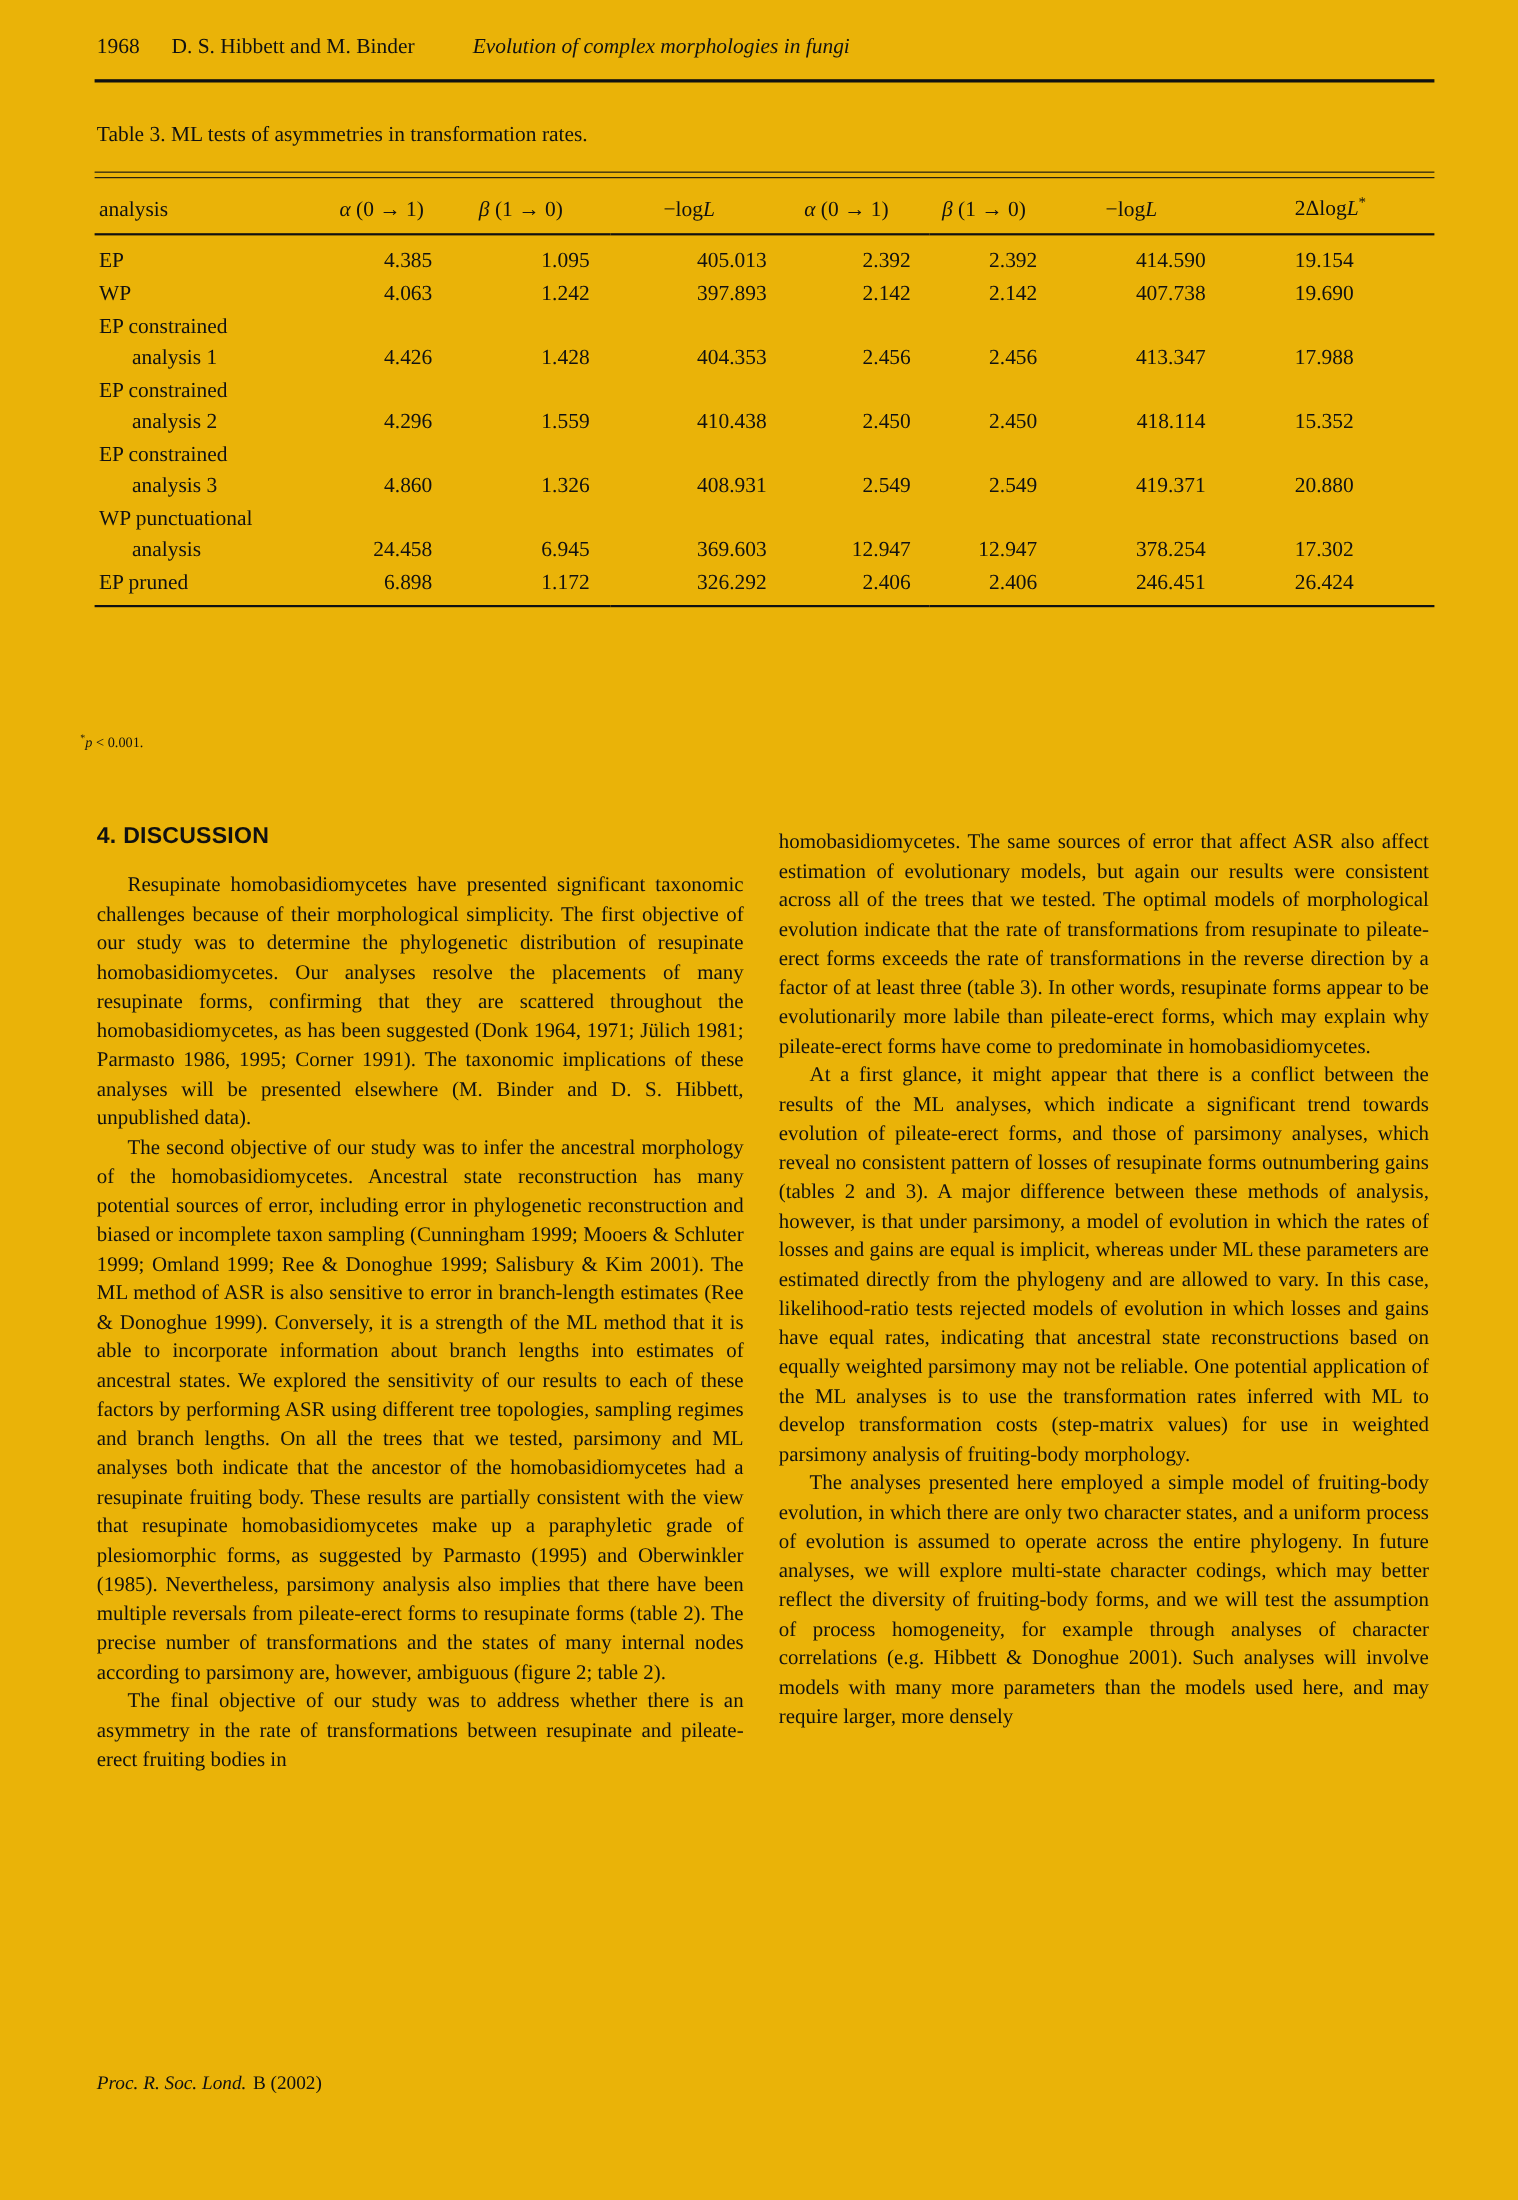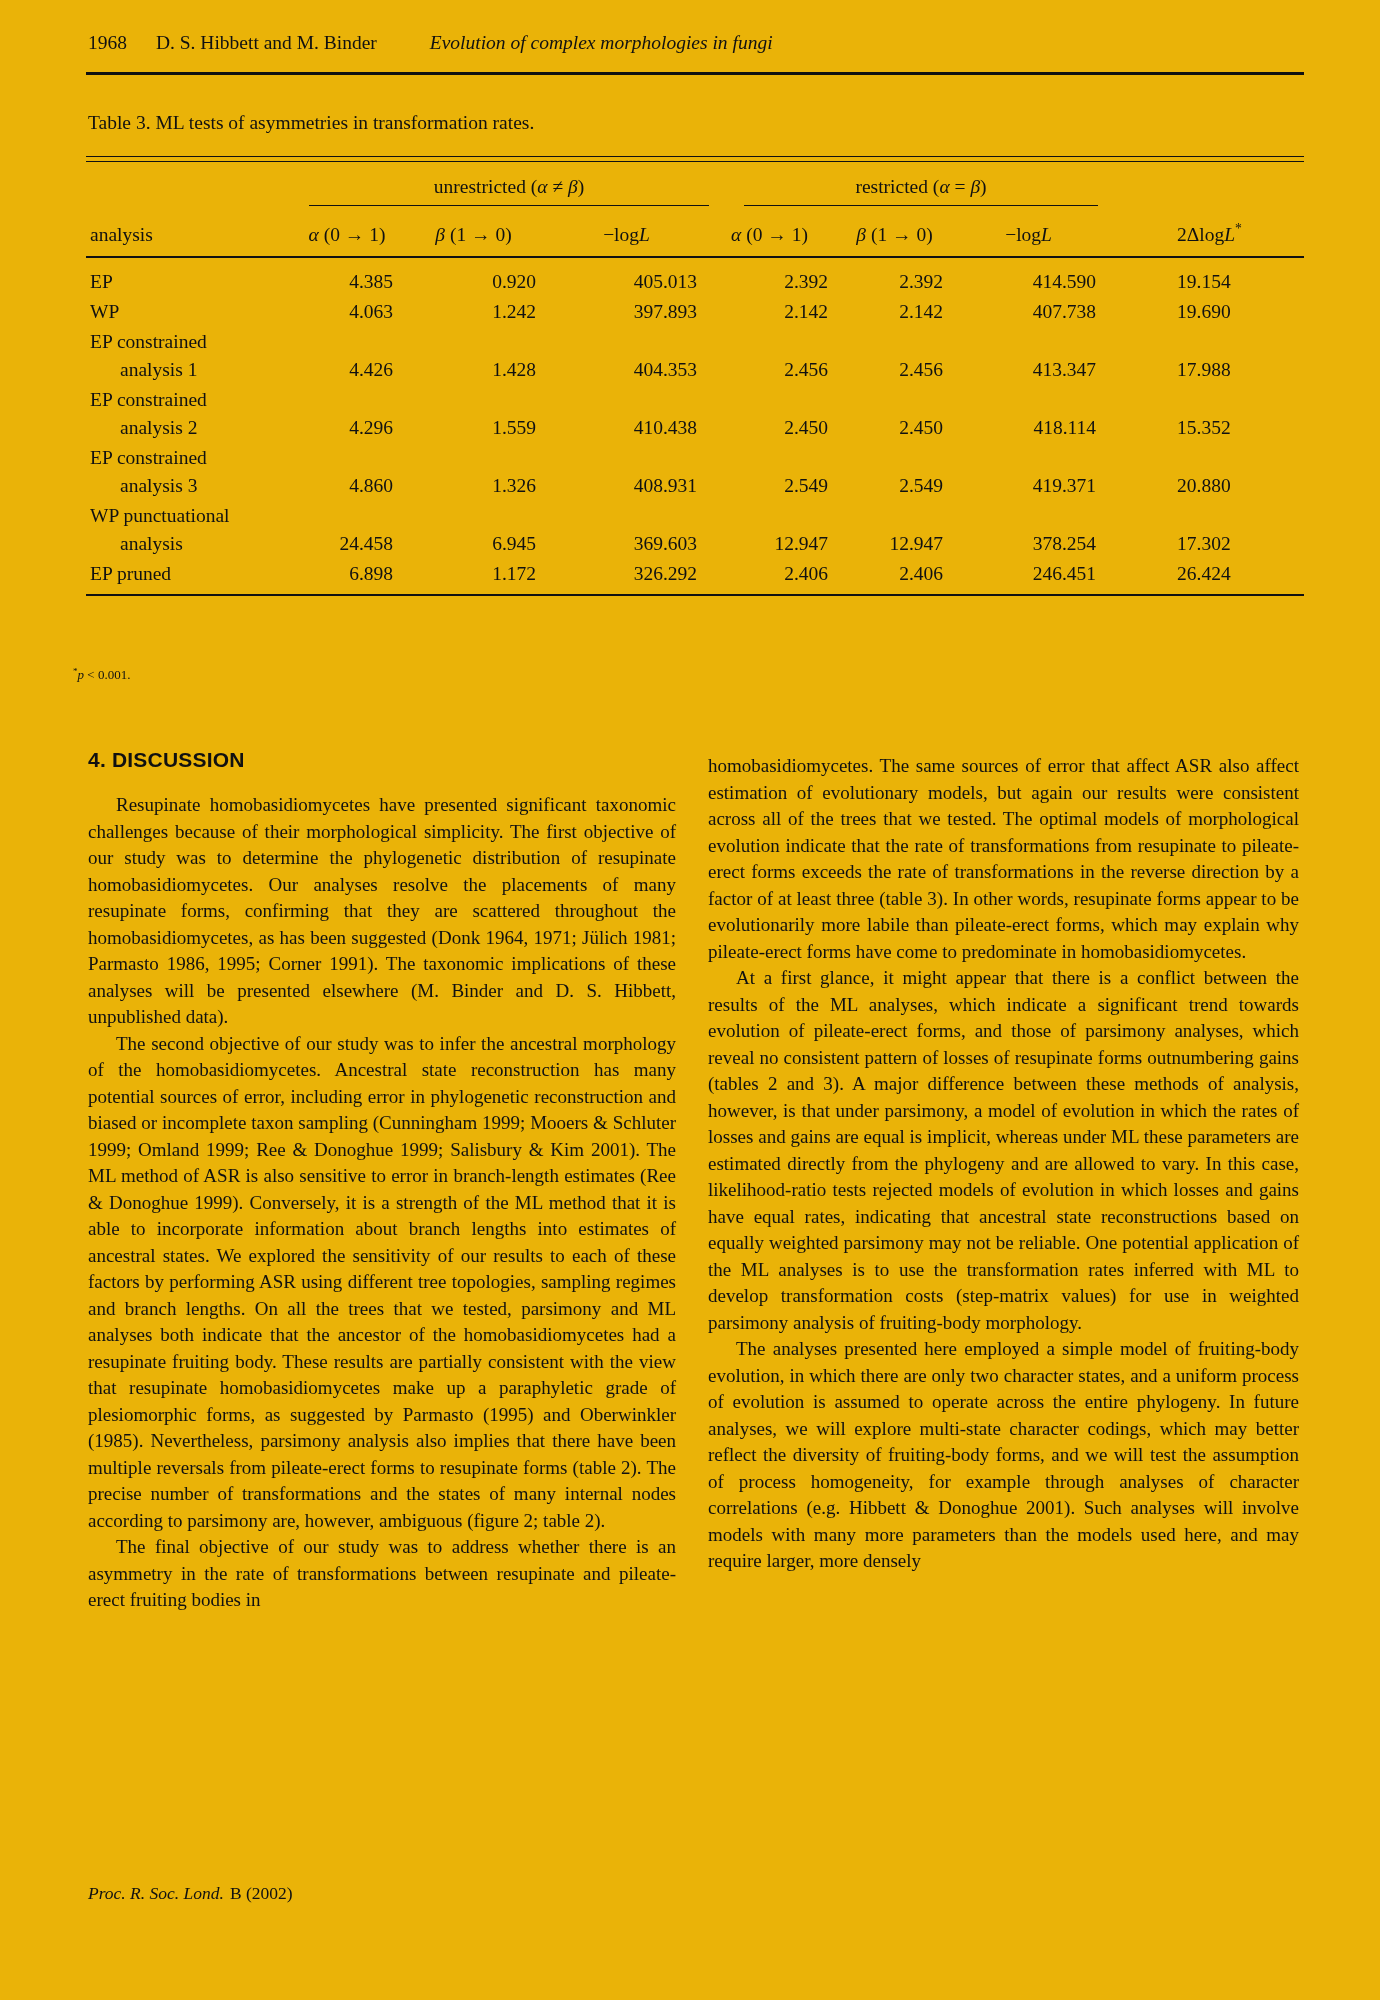--- a/index.html
+++ b/index.html
@@ -85,48 +85,38 @@
         <col style="width:214px">
           <col style="width:110px">
           <col style="width:145px">
           <col style="width:155px">
         <col style="width:135px">
           <col style="width:115px">
           <col style="width:150px">
           <col style="width:194px">
       </colgroup>
       <thead>
-        <tr class="group-row">
-          <th></th>
-          <th colspan="3" class="group g1">
-            <div class="group-inner">unrestricted (<i>α</i> ≠ <i>β</i>)</div>
-          </th>
-          <th colspan="3" class="group g2">
-            <div class="group-inner">restricted (<i>α</i> = <i>β</i>)</div>
-          </th>
-          <th></th>
-        </tr>
         <tr class="colhead-row">
           <th class="c-analysis">analysis</th>
           <th class="num c2"><i>α</i> (0 → 1)</th>
           <th class="num c3"><i>β</i> (1 → 0)</th>
           <th class="num c4">−log<i>L</i></th>
           <th class="num c5"><i>α</i> (0 → 1)</th>
           <th class="num c6"><i>β</i> (1 → 0)</th>
           <th class="num c7">−log<i>L</i></th>
           <th class="c-last">2Δlog<i>L</i><sup>*</sup></th>
         </tr>
       </thead>
       <tbody>
           <tr>
             <td class="c-analysis">
               <div class="l1">EP</div>
             </td>
             <td class="num c2">4.385</td>
-            <td class="num c3">0.920</td>
+            <td class="num c3">1.095</td>
             <td class="num c4">405.013</td>
             <td class="num c5">2.392</td>
             <td class="num c6">2.392</td>
             <td class="num c7">414.590</td>
             <td class="c-last">19.154</td>
           </tr>
           <tr>
             <td class="c-analysis">
               <div class="l1">WP</div>
             </td>

